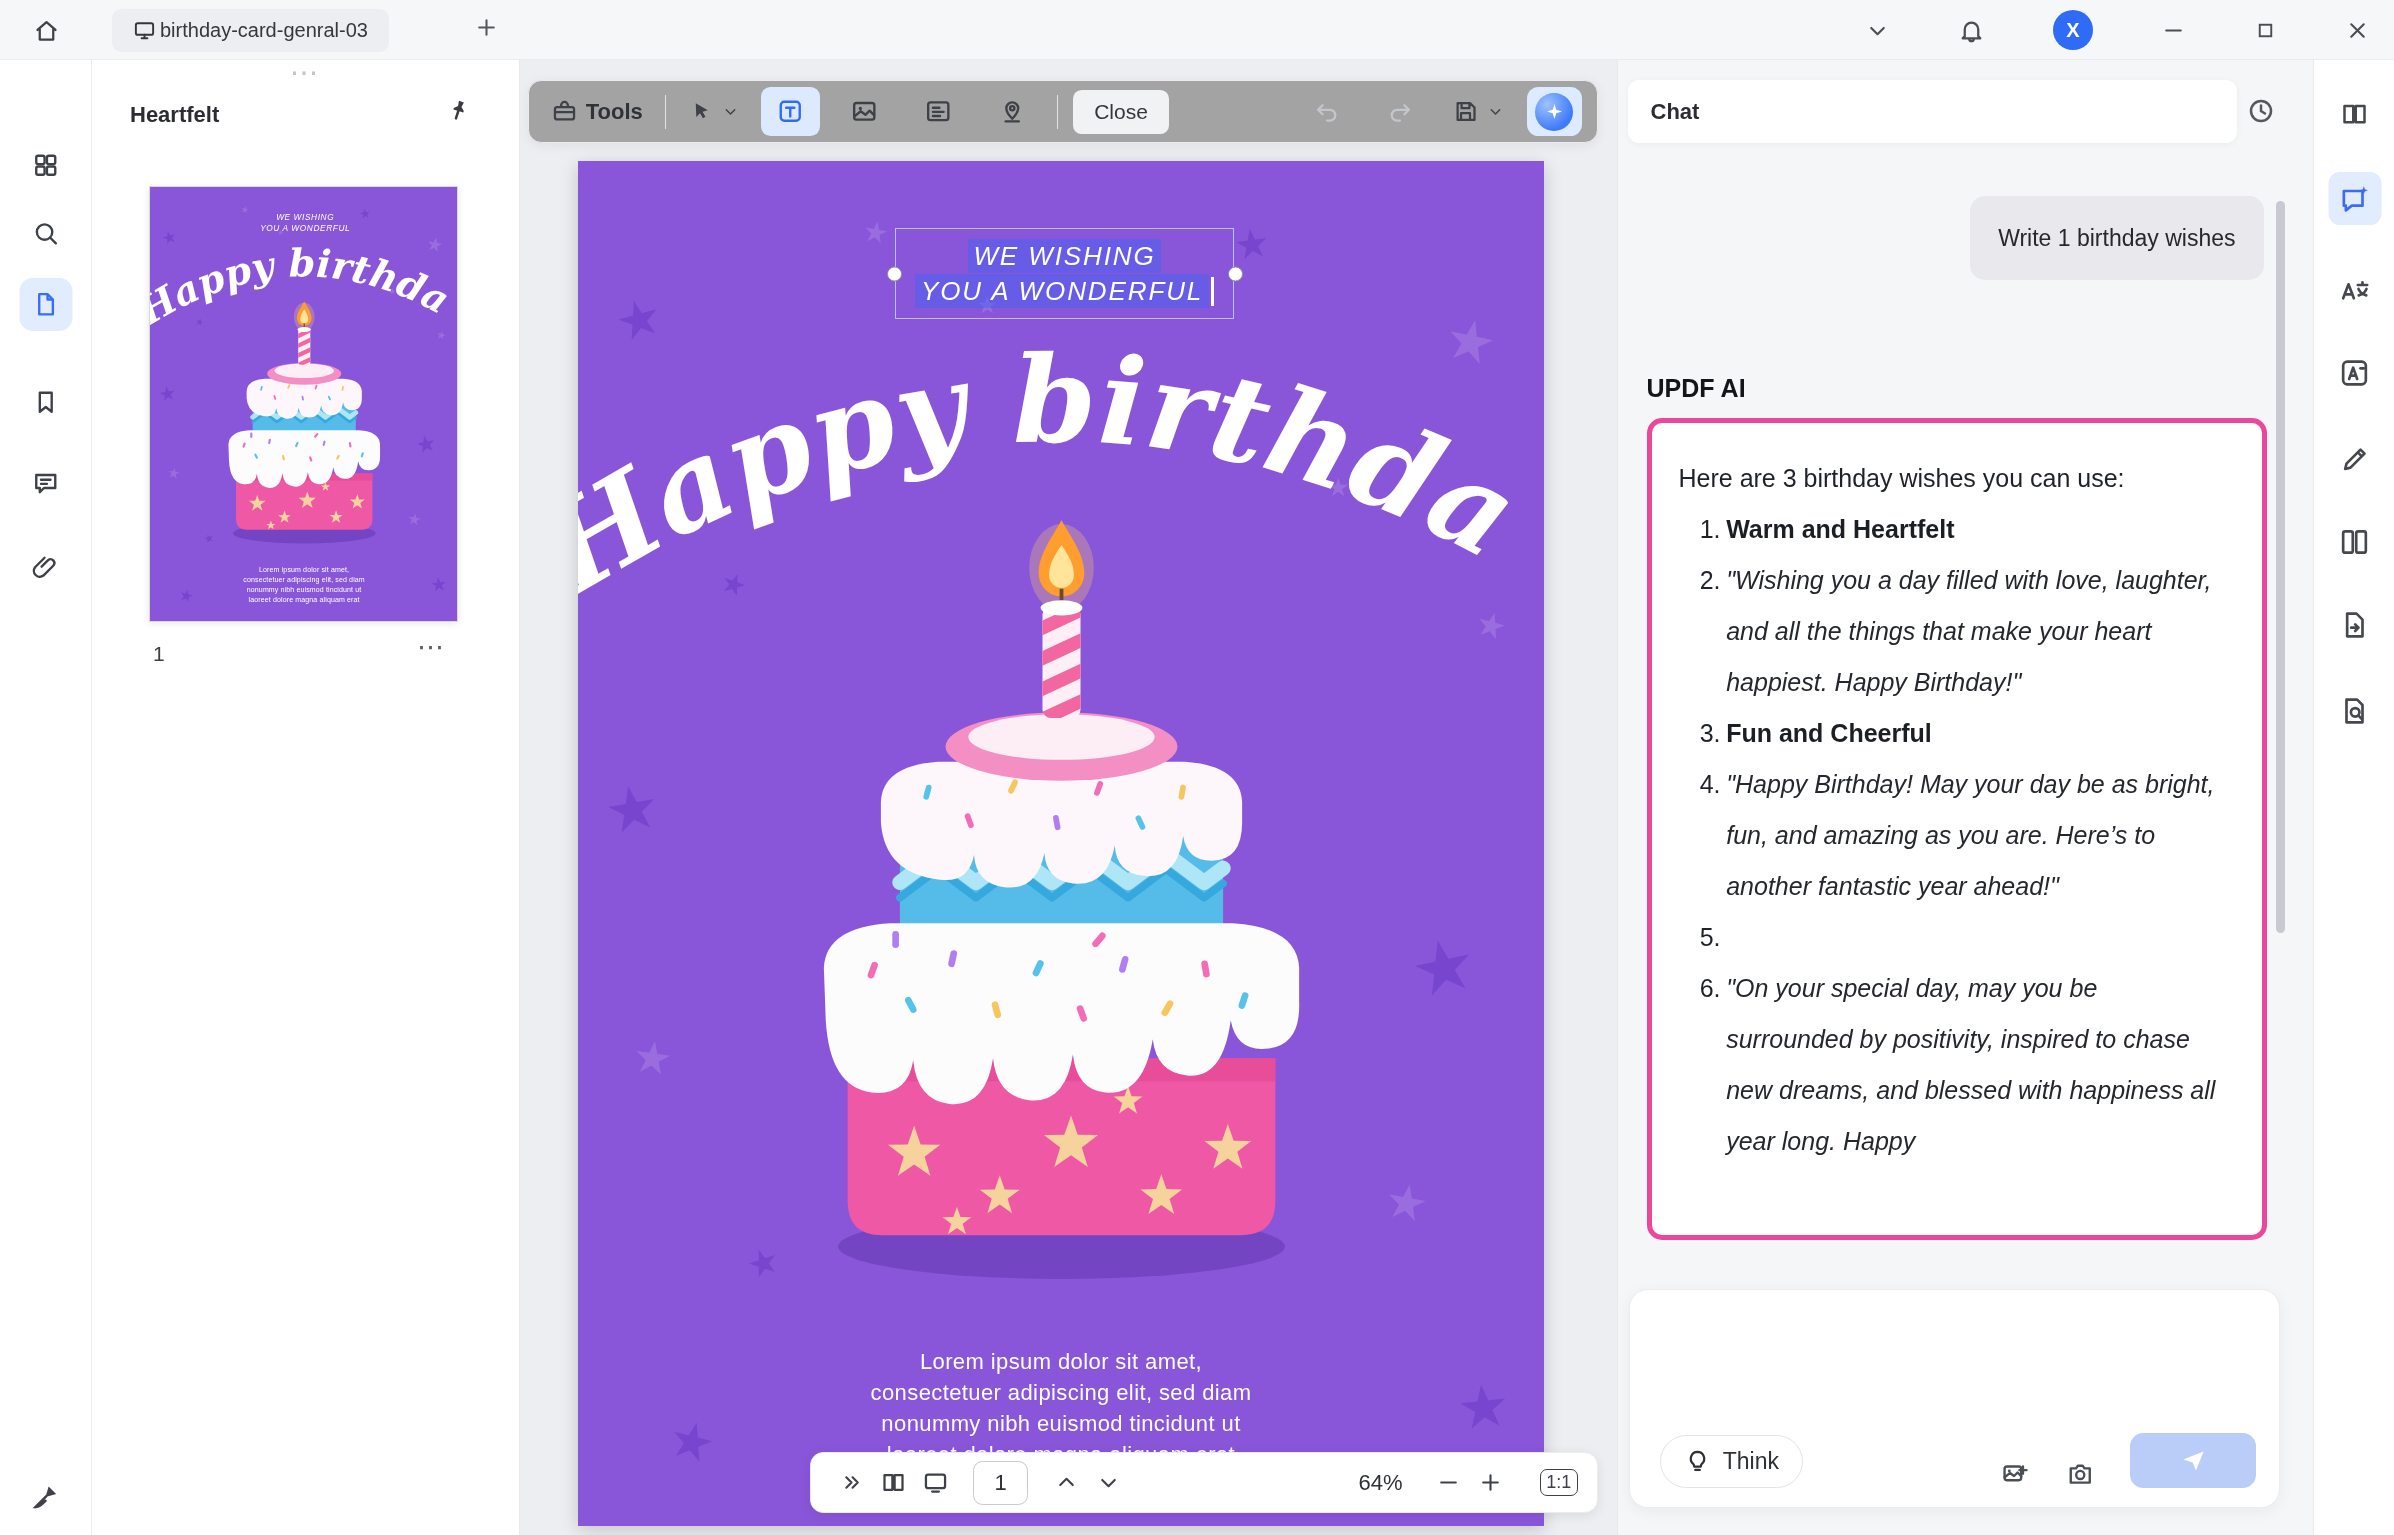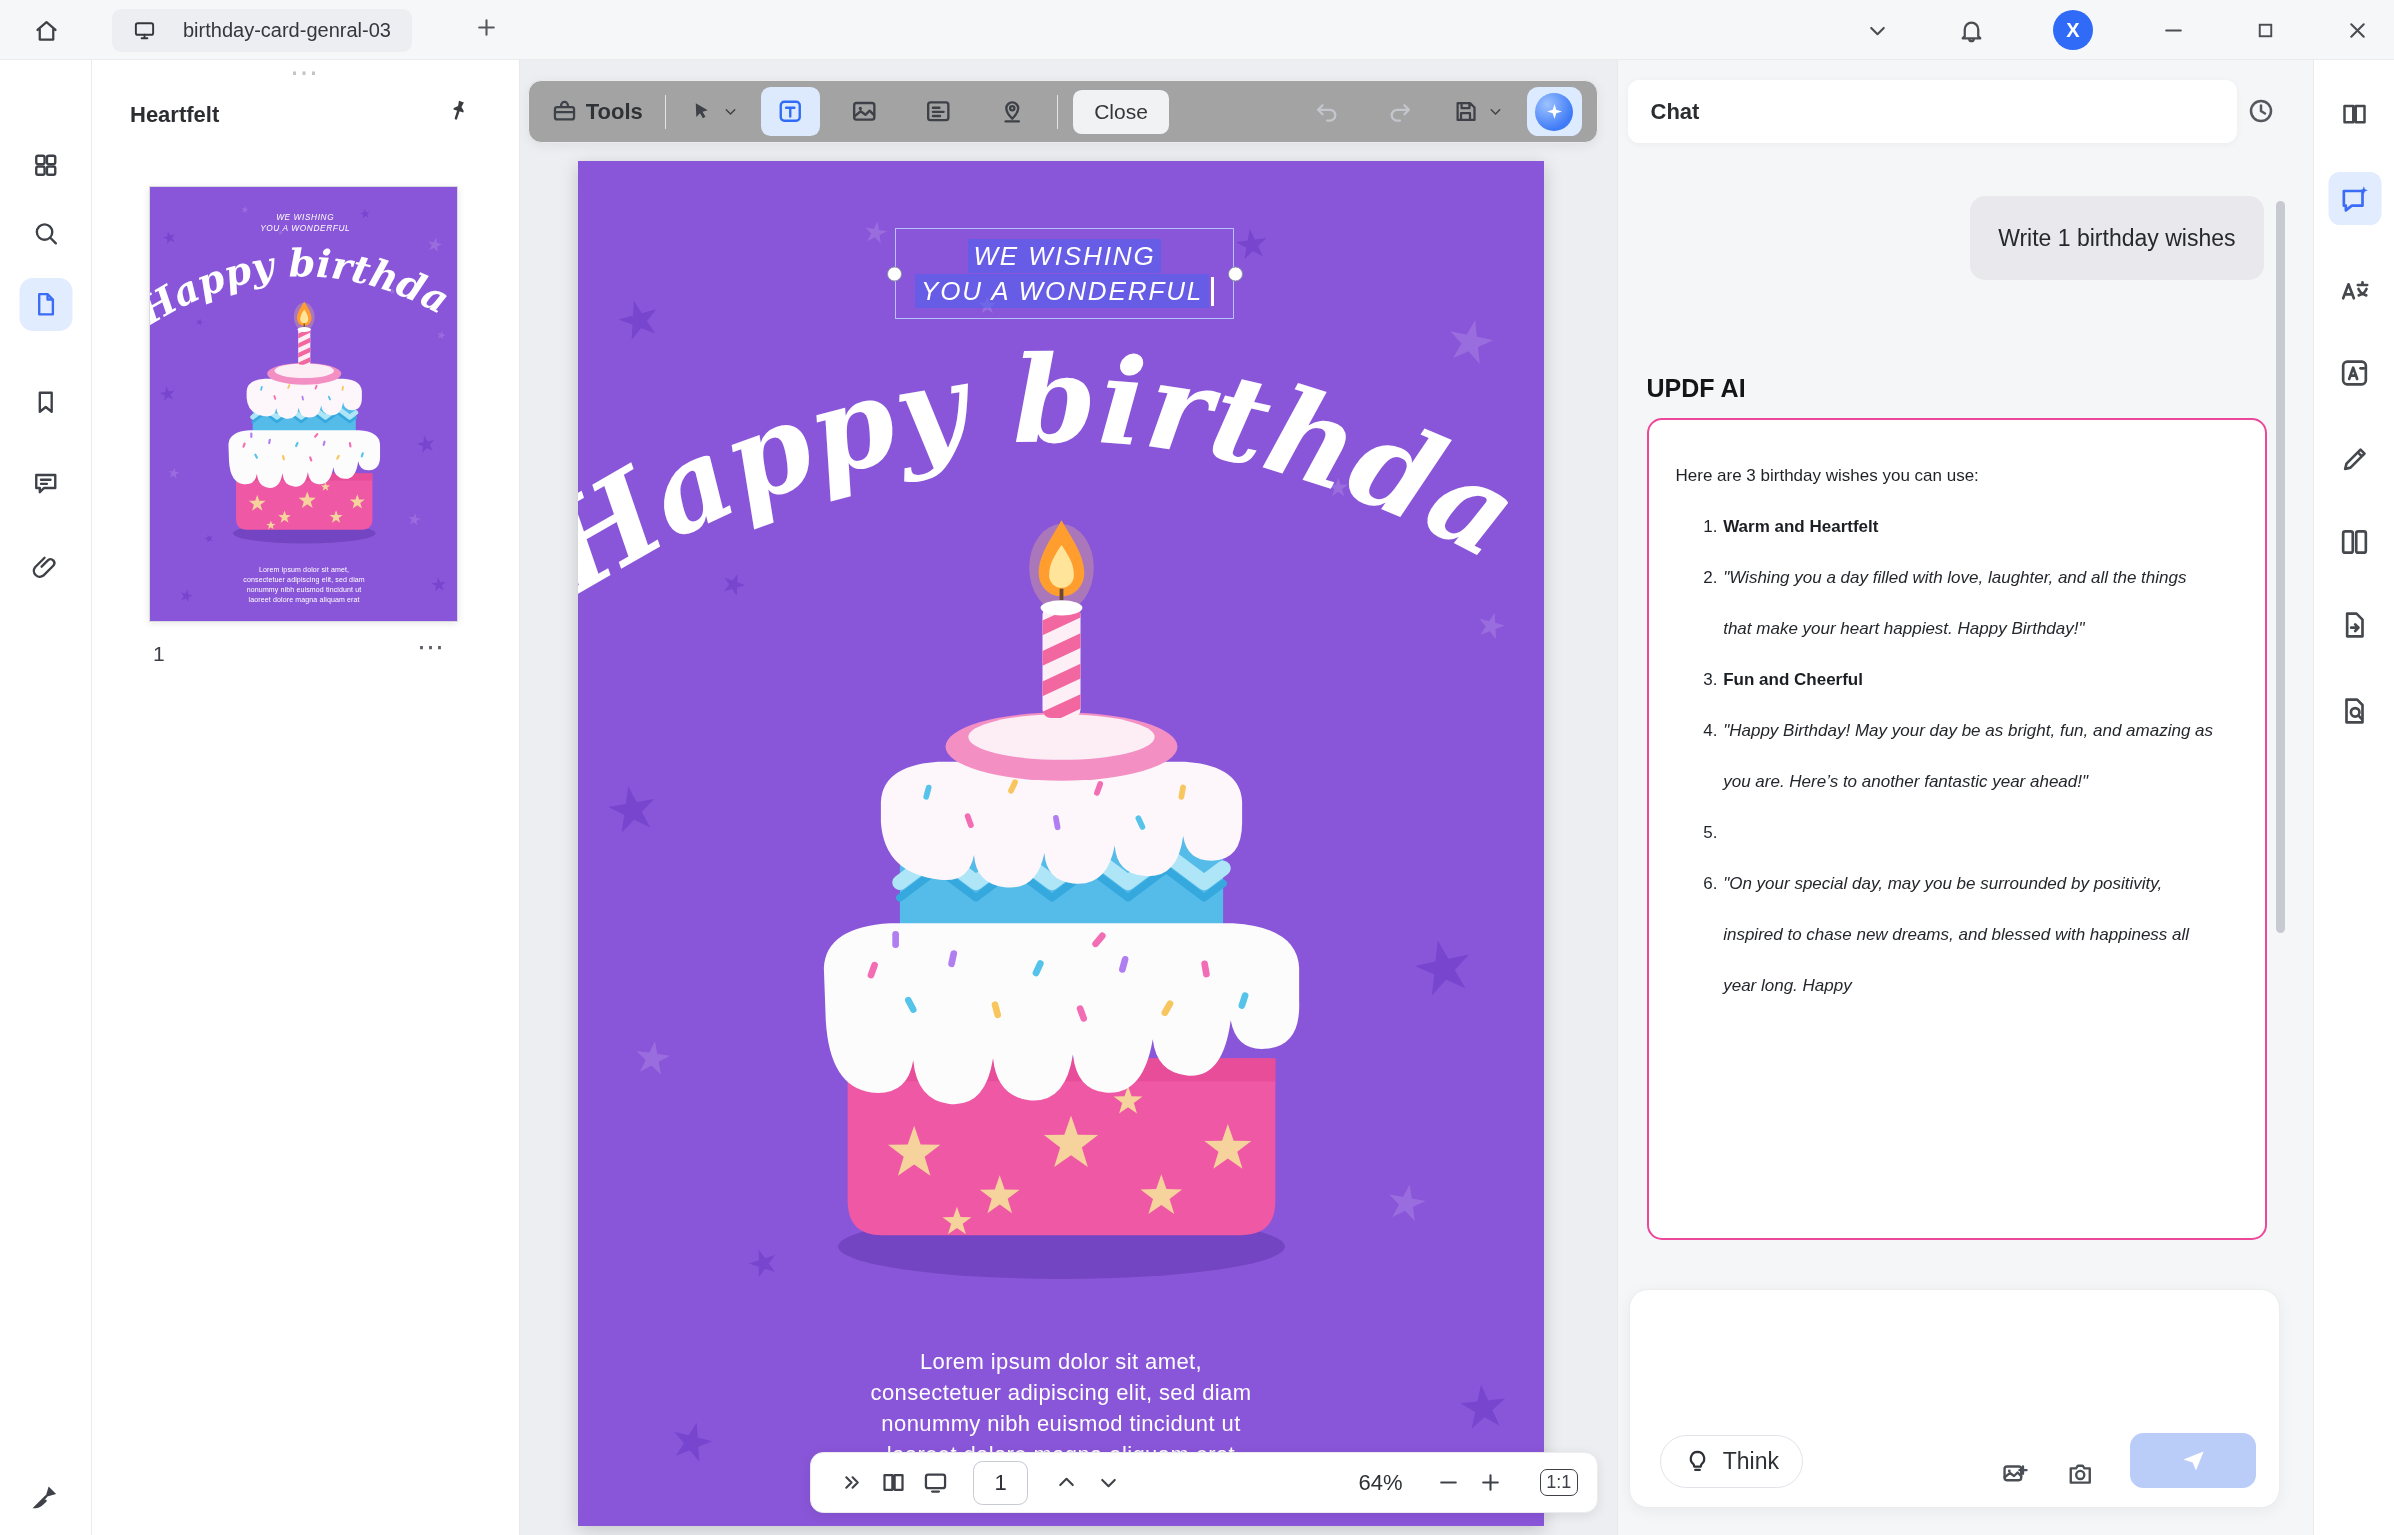--- a/index.html
+++ b/index.html
@@ -4,21 +4,21 @@
 <style>
   *{box-sizing:border-box;margin:0;padding:0}
   html,body{width:2395px;height:1535px}
   body{font-family:"Liberation Sans",sans-serif;background:#fff;position:relative;overflow:hidden;color:#222}
   .ic{display:block}
   svg{display:block}
 
   
   #titlebar{position:absolute;left:0;top:0;width:2395px;height:60px;background:#f6f7f9;border-bottom:1px solid #ebecee;display:flex;align-items:center}
   .tb-home{position:absolute;left:27px;top:11.4px;width:38px;height:38px;display:flex;align-items:center;justify-content:center;color:#3e4147;border-radius:7.6px;cursor:pointer}
-  .tb-tab{position:absolute;left:112px;top:8.6px;height:43px;background:#eceef2;border-radius:9.5px;display:flex;align-items:center;gap:27px;padding:0 21px;color:#34373c}
+  .tb-tab{position:absolute;left:112px;top:8.6px;height:43px;background:#eceef2;border-radius:9.5px;display:flex;align-items:center;gap:4px;padding:0 21px;color:#34373c}
   .tb-tab .ttl{font-size:20px}
   .tb-plus{position:absolute;left:474px;top:15px;color:#55585e}
   .tb-right{position:absolute;right:25px;top:0;height:60px;display:flex;align-items:center;gap:68px;color:#4a4d52}
   .avatar{width:40px;height:40px;border-radius:50%;background:#2f6bf6;color:#fff;display:flex;align-items:center;justify-content:center;font-size:20px;font-weight:700}
 
   
   #left-rail{position:absolute;left:0;top:60px;width:92px;height:1475px;background:#fff;border-right:1px solid #ebecee}
   .rail-btn{position:absolute;left:50%;transform:translateX(-50%);width:53px;height:53px;border-radius:13.3px;display:flex;align-items:center;justify-content:center;color:#3e4147;cursor:pointer}
   .rail-btn.sel{background:#e2ecff;color:#3b6cf6}
 
@@ -71,21 +71,21 @@
   .pb-zoom{font-size:22px;color:#2e3136;margin:0 25px 0 auto}
   .pb-ratio{font-size:18px;color:#3e4147;border:1.9px solid #3e4147;border-radius:7px;padding:1.9px 5.7px;margin-left:28px;cursor:pointer}
 
   
   #chat-panel{position:absolute;left:1617px;top:60px;width:696px;height:1475px;background:#f5f6f8;border-left:1px solid #e8e9eb}
   .ch-header{position:absolute;left:9.5px;top:20px;width:609px;height:63px;background:#fff;border-radius:11.4px;display:flex;align-items:center;padding:0 23px;box-shadow:0 1.9px 7.6px rgba(0,0,0,.04)}
   .ch-title{font-size:22px;font-weight:700;color:#2b2d31}
   .ch-clock{position:absolute;left:628px;top:36px;color:#55585e;cursor:pointer}
   .ch-bubble{position:absolute;right:49px;top:136px;height:84px;background:#e9e9ed;border-radius:15px;display:flex;align-items:center;padding:0 28.5px;font-size:23px;color:#26282c}
   .ch-ai-name{position:absolute;left:28.5px;top:314px;font-size:25px;font-weight:700;color:#141518}
-  .ch-card{position:absolute;left:28.5px;top:358px;width:620px;height:822px;background:#fff;border:2px solid #ec4899;border-radius:15px;padding:30px 27px;overflow:hidden;font-size:17px;line-height:51px;color:#1f2328}
+  .ch-card{position:absolute;left:28.5px;top:358px;width:620px;height:822px;background:#fff;border:5px solid #ec4899;border-radius:15px;padding:30px 27px;overflow:hidden;font-size:25px;line-height:51px;color:#1f2328}
   .ch-li{display:grid;grid-template-columns:42px 1fr;column-gap:5.7px}
   .ch-li .num{justify-self:end}
   .ch-li .txt{max-width:490px}
   .txt.b{font-weight:700;color:#1b1e23}
   .txt.i{font-style:italic;color:#24272c}
   .ch-scroll{position:absolute;left:658px;top:141px;width:8.6px;height:732px;background:#c7cad0;border-radius:4.8px;cursor:pointer}
   .ch-input{position:absolute;left:11.4px;top:1229px;width:651px;height:219px;background:#fff;border:1px solid #eceded;border-radius:19px;box-shadow:0 3.8px 15px rgba(0,0,0,.05)}
   .ch-input input{position:absolute;left:27px;top:23px;width:571px;border:none;outline:none;font-size:23px;color:#333;font-family:"Liberation Sans",sans-serif;background:transparent}
   .ch-input input::placeholder{color:#9aa1ab}
   .ch-row{position:absolute;left:30px;right:23px;bottom:19px;display:flex;align-items:flex-end}

